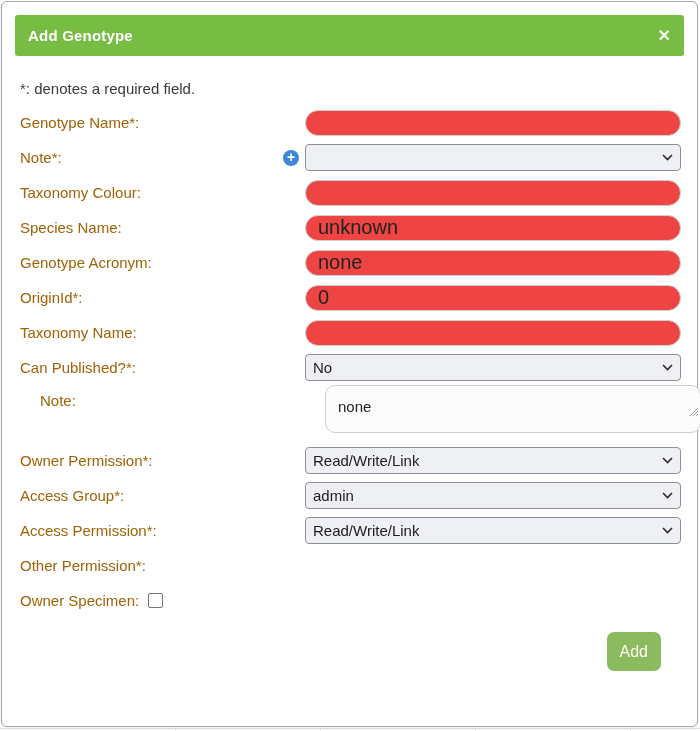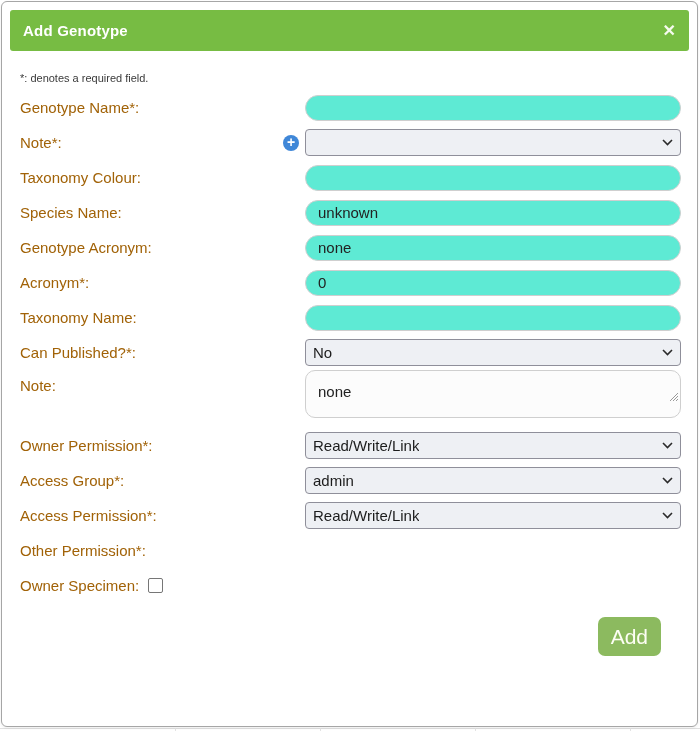--- a/index.html
+++ b/index.html
@@ -11,50 +11,50 @@
   .dialog {
     position: absolute; top: 1px; left: 1px;
     width: 697px; height: 726px;
     background: #ffffff;
     border: 1px solid #a6a6a6;
     border-radius: 6px;
     box-shadow: 0 1px 3px rgba(0,0,0,0.08);
   }
 
   .dlg-header {
-    margin: 8px;
+    margin: 13px;
     height: 41px;
     background: #77bc43;
     border-radius: 3px;
     display: flex; align-items: center;
     padding: 0 13px;
   }
   .dlg-title { color: #ffffff; font-size: 15px; font-weight: bold; letter-spacing: 0.2px; }
   .dlg-close {
     margin-left: auto;
     color: #f6fbef; font-size: 16px; font-weight: bold;
     cursor: pointer; line-height: 1;
   }
 
   .form { padding: 9px 18px 0 18px; }
 
-  .req-note { font-size: 11px; color: #3a3a3a; height: 21px; line-height: 21px; margin-bottom: 1px; }
+  .req-note { font-size: 15px; color: #3a3a3a; height: 21px; line-height: 21px; margin-bottom: 6px; }
 
   .row { display: flex; align-items: center; height: 35px; position: relative; }
   .row .lbl { flex: 0 0 285px; font-size: 15px; color: #a16207; }
 
   .ctl { width: 376px; position: relative; display: flex; align-items: center; }
 
   input.txt {
     width: 376px; height: 26px;
     border: 1px solid #cfcfcf;
     border-radius: 13px;
-    background: #5eead4;
+    background: #ef4444;
     padding: 8px 12px;
-    font-size: 15px; color: #222222;
+    font-size: 20px; color: #222222;
     font-family: "Liberation Sans", sans-serif;
     outline: none;
   }
 
   .sel {
     width: 384px; height: 27px;
     border: 1px solid #8f8f9a;
     border-radius: 4px;
     background: #eef0f4;
     display: flex; align-items: center;
@@ -66,21 +66,21 @@
 
   .plus {
     position: absolute; left: 263px; top: 50%;
     width: 16px; height: 16px; margin-top: -8px;
     background: #3f87d8; border-radius: 50%;
     color: #ffffff; font-size: 14px; font-weight: bold;
     line-height: 15px; text-align: center;
     cursor: pointer;
   }
 
-  .row.note-row { height: 58px; align-items: flex-start; }
+  .row.note-row { height: 58px; align-items: flex-start; margin-left: 20px; }
   .row.note-row .lbl { padding-top: 7px; }
   textarea.ta {
     width: 376px; height: 48px;
     border: 1px solid #cfcfcf;
     border-radius: 10px;
     background: #fcfcfc;
     padding: 12px 12px 2px 12px;
     font-size: 15px; color: #222222;
     font-family: "Liberation Sans", sans-serif;
     resize: none; outline: none;
@@ -94,21 +94,21 @@
     background: #ffffff;
     margin-left: 9px;
     cursor: pointer;
   }
 
   .btn-row { display: flex; justify-content: flex-end; padding: 14px 18px 0 0; }
   .add-btn {
     min-width: 52px; height: 39px;
     background: #8cba5f;
     border: none; border-radius: 7px;
-    color: #fdfef4; font-size: 21px;
+    color: #fdfef4; font-size: 16px;
     font-family: "Liberation Sans", sans-serif;
     padding: 0 13px;
     cursor: pointer;
   }
 </style>
 </head>
 <body>
 
 <div class="bg-edge"></div>
 <div class="bg-tick" style="left:175px"></div>
@@ -164,21 +164,21 @@
     </div>
 
     <div class="row">
       <label class="lbl">Genotype Acronym:</label>
       <div class="ctl">
           <input class="txt" type="text" value="none" style="">
         </div>
     </div>
 
     <div class="row">
-      <label class="lbl">Acronym*:</label>
+      <label class="lbl">OriginId*:</label>
       <div class="ctl">
           <input class="txt" type="text" value="0" style="">
         </div>
     </div>
 
     <div class="row">
       <label class="lbl">Taxonomy Name:</label>
       <div class="ctl">
           <input class="txt" type="text" value="" style="">
         </div>

